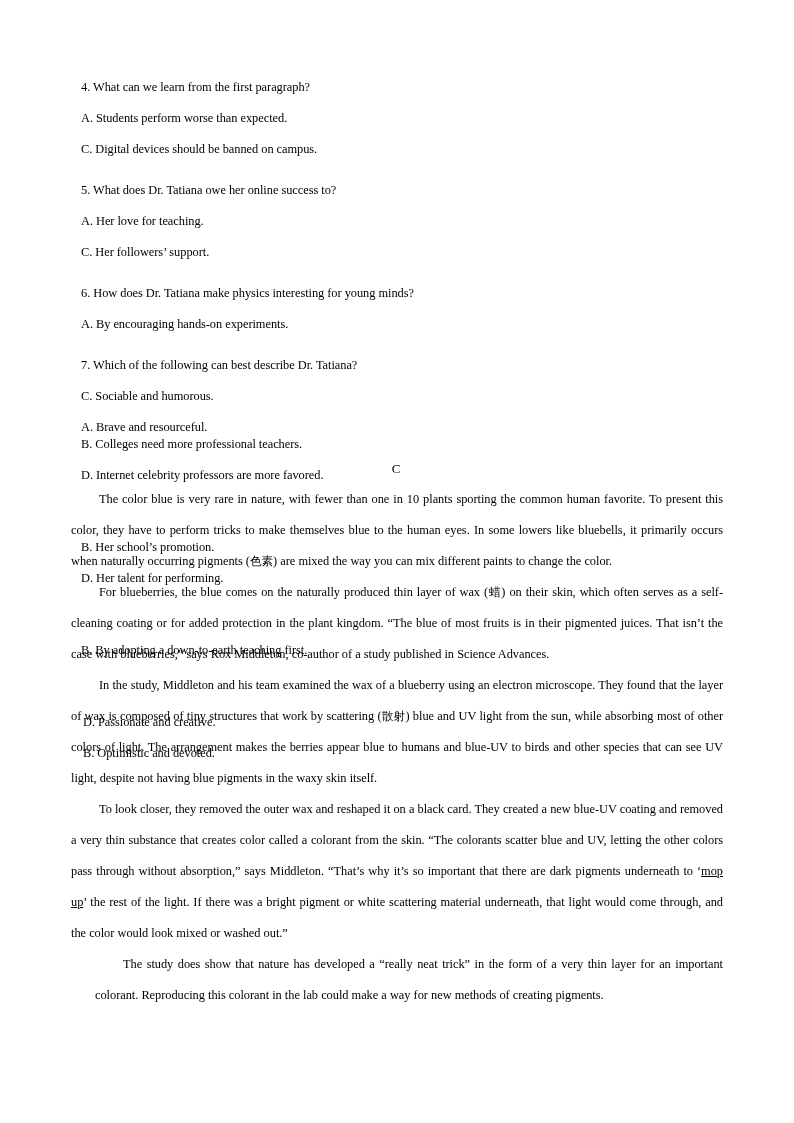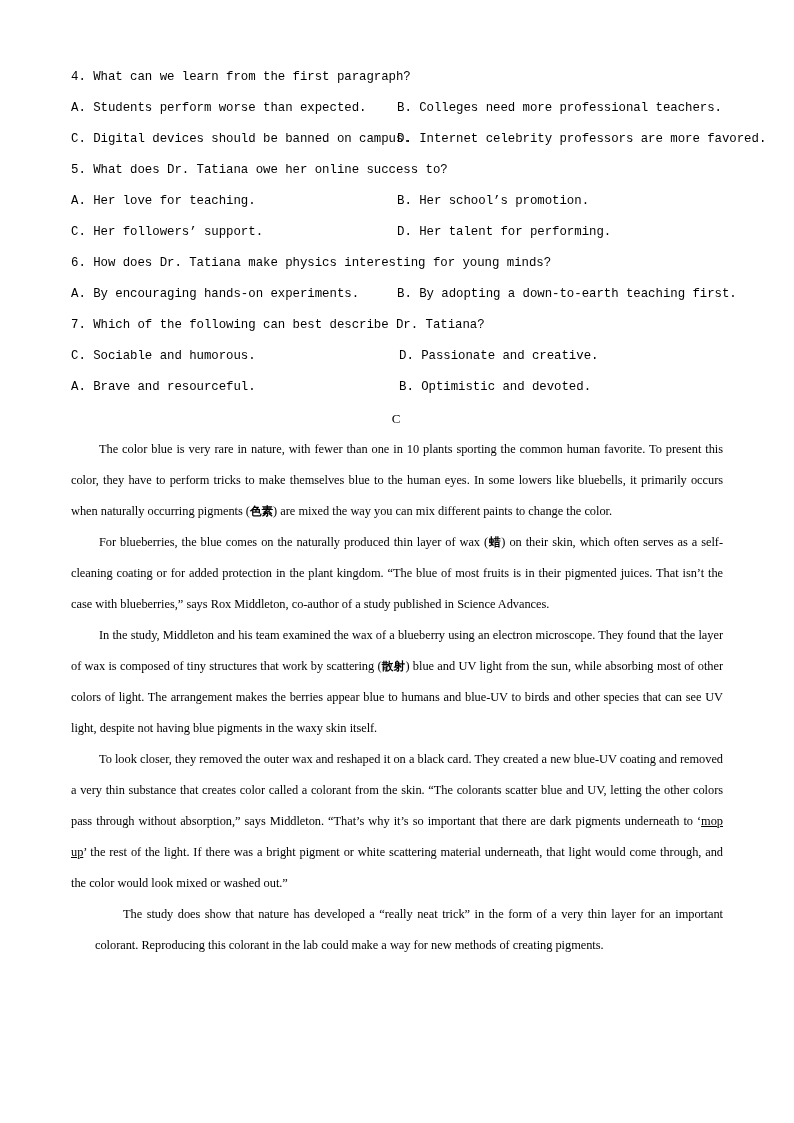--- a/index.html
+++ b/index.html
@@ -23,35 +23,36 @@
     background: #ffffff;
   }
   .content {
     position: absolute;
     left: 71px;
     top: 62px;
     width: 652px;
   }
 
   
-  .q-block { margin: 0; font-family: Liberation Mono, monospace; }
+  .q-block { margin: 10px; }
   .q-stem {
     font-size: 12.4px;
     line-height: 31px;
     height: 31px;
     white-space: nowrap;
     letter-spacing: -0.05px;
   }
   .opt-row {
     display: flex;
     line-height: 31px;
     height: 31px;
     font-size: 12.4px;
     letter-spacing: -0.05px;
     white-space: nowrap;
+    flex-direction: column;
   }
   .opt-a {
     width: 326px;
     flex: 0 0 326px;
   }
   .opt-b {
     flex: 1 1 auto;
   }
   .opt-row.indent-b .opt-b { padding-left: 2px; }
 
@@ -74,21 +75,20 @@
     text-justify: inter-word;
     text-indent: 28px;
     margin: 0;
     letter-spacing: -0.05px;
     word-spacing: 0.1px;
   }
   .para:last-child { text-align: justify; margin-left: 24px; }
   .para .cn {
     font-family: "DejaVu Sans", sans-serif;
     font-size: 11.6px;
-    font-weight: bold;
   }
   .u { text-decoration: underline; }
 </style>
 </head>
 <body>
 
 <div class="page">
   <div class="content">
 
     <div class="q-block">

